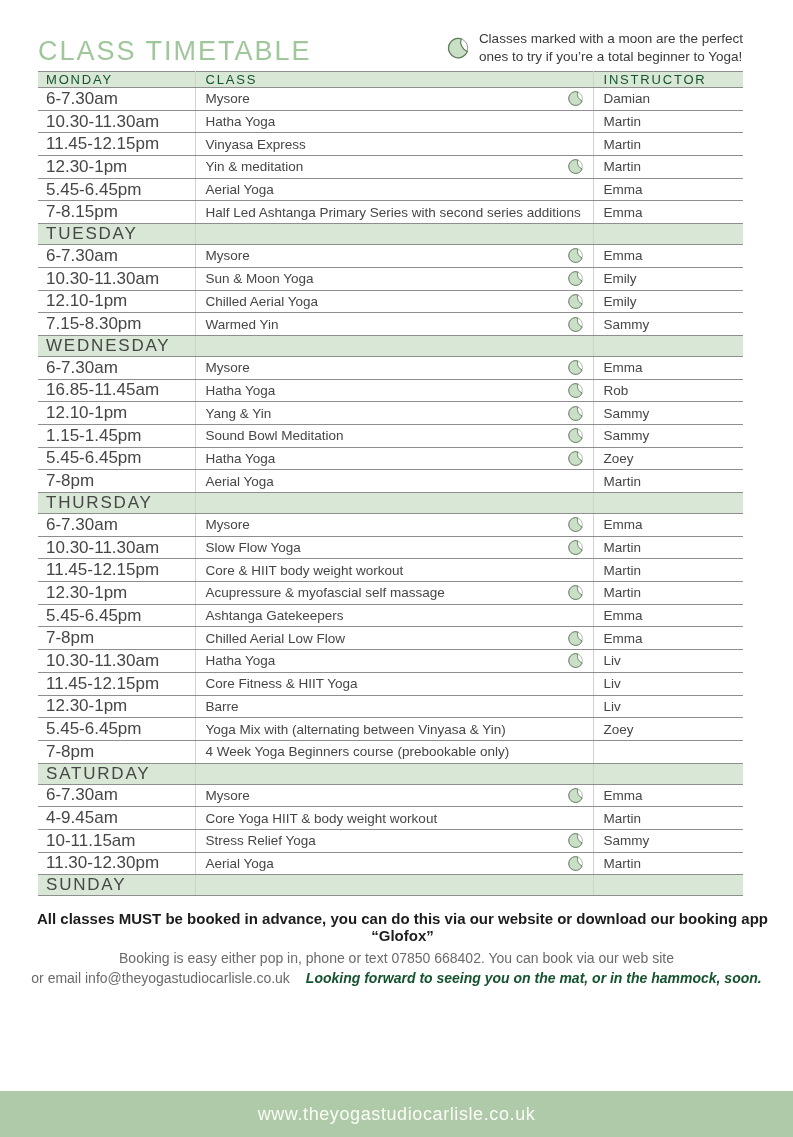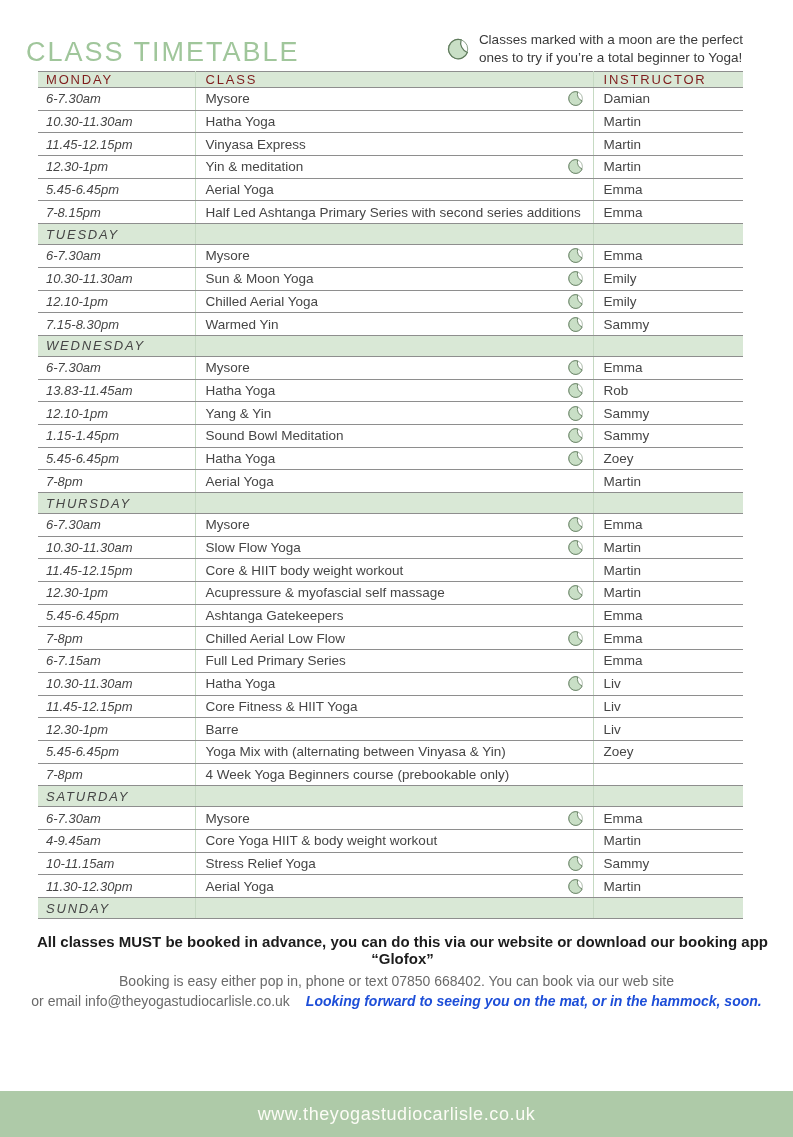--- a/index.html
+++ b/index.html
@@ -1,43 +1,43 @@
 <!DOCTYPE html>
 <html><head>
 <meta charset="utf-8">
 <style>
   * { box-sizing: border-box; }
   html, body { margin: 0; padding: 0; background: #ffffff; }
   body { font-family: "Liberation Sans", "DejaVu Sans", sans-serif; }
   .page { width: 793px; height: 1137px; position: relative; background: #fff; overflow: hidden; }
 
-  .header { display: flex; justify-content: space-between; align-items: center; padding: 28px 50px 0 26px; height: 68px; }
+  .header { display: flex; justify-content: space-between; align-items: flex-start; padding: 28px 50px 0 38px; height: 68px; }
   .title { font-size: 27px; font-weight: 400; letter-spacing: 2px; color: #a0c69b; margin: 8px 0 0 0; }
   .legend { display: flex; gap: 9px; align-items: center; margin-top: 2px; }
   .legend-text { font-size: 13.5px; color: #3a3a3a; line-height: 1.32; }
   .moon-lg { width: 24px; height: 24px; flex: 0 0 auto; }
   .moon-sm { width: 17px; height: 17px; flex: 0 0 auto; }
 
   .timetable { width: 705px; margin: 3px 0 0 38px; border-collapse: collapse; table-layout: fixed; border-top: 1.5px solid #8e8e8e; }
   .timetable th, .timetable td { border-bottom: 1.5px solid #8e8e8e; padding: 0; font-weight: 400; overflow: hidden; white-space: nowrap; }
-  .timetable th { background: #d9e8d6; height: 15px; color: #7f1d1d; letter-spacing: 1.8px; font-size: 13px; text-align: left; padding-left: 10px; }
+  .timetable th { background: #d9e8d6; height: 15px; color: #14532d; letter-spacing: 1.8px; font-size: 13px; text-align: left; padding-left: 10px; }
   .timetable th:first-child { padding-left: 8px; }
   .band-row td { background: #d9e8d6; height: 21px; }
   .band-label { color: #a5c8a1; letter-spacing: 1.8px; font-size: 13px; padding-left: 8px; }
   td.c, td.i, th.c, th.i { border-left: 1.5px solid #c6dac3; }
   td { height: 22.7px; }
-  td.t { font-size: 13px; color: #464646; padding-left: 8px; font-style: italic; }
+  td.t { font-size: 17px; color: #464646; padding-left: 8px; }
   td.i { font-size: 13.5px; color: #464646; padding-left: 10px; }
   .cc { display: flex; justify-content: space-between; align-items: center; padding: 0 9px 0 10px; font-size: 13.5px; color: #464646; }
 
   .notes { text-align: center; margin-top: 14px; }
   .notes .l1 { font-size: 15px; font-weight: 700; color: #1c1c1c; margin: 0 0 6px 12px; }
   .notes .l2 { font-size: 14px; color: #6a6a6a; margin: 0 0 4px 0; }
   .notes .l3 { font-size: 14px; color: #6a6a6a; margin: 0; }
-  .notes .it { font-weight: 700; font-style: italic; color: #1d4ed8; margin-left: 16px; }
+  .notes .it { font-weight: 700; font-style: italic; color: #14532d; margin-left: 16px; }
 
   .bar { position: absolute; left: 0; right: 0; bottom: 0; height: 46px; background: #aecaa8; display: flex; align-items: center; justify-content: center; }
   .bar span { color: #fcfcf6; font-size: 18px; letter-spacing: 0.6px; }
 </style>
 </head>
 <body>
 
 <div class="page">
 
   <div class="header">
@@ -199,21 +199,21 @@
               <span class="">Mysore</span>
               <svg class="moon-sm" viewBox="0 0 20 20" aria-hidden="true">
     <circle cx="10" cy="10" r="8.1" fill="none" stroke="#869c84" stroke-width="0.8"></circle>
     <path d="M12.6 2.3 A8.1 8.1 0 1 0 17.8 12.9 A8.6 8.6 0 0 1 12.6 2.3 Z" fill="#c9dfc6" stroke="#5e7a5b" stroke-width="1"></path>
   </svg>
             </div>
           </td>
           <td class="i">Emma</td>
         </tr>
         <tr>
-          <td class="t">13.83-11.45am</td>
+          <td class="t">16.85-11.45am</td>
           <td class="c">
             <div class="cc">
               <span class="">Hatha Yoga</span>
               <svg class="moon-sm" viewBox="0 0 20 20" aria-hidden="true">
     <circle cx="10" cy="10" r="8.1" fill="none" stroke="#869c84" stroke-width="0.8"></circle>
     <path d="M12.6 2.3 A8.1 8.1 0 1 0 17.8 12.9 A8.6 8.6 0 0 1 12.6 2.3 Z" fill="#c9dfc6" stroke="#5e7a5b" stroke-width="1"></path>
   </svg>
             </div>
           </td>
           <td class="i">Rob</td>
@@ -330,29 +330,20 @@
         </tr>
         <tr>
           <td class="t">7-8pm</td>
           <td class="c">
             <div class="cc">
               <span class="">Chilled Aerial Low Flow</span>
               <svg class="moon-sm" viewBox="0 0 20 20" aria-hidden="true">
     <circle cx="10" cy="10" r="8.1" fill="none" stroke="#869c84" stroke-width="0.8"></circle>
     <path d="M12.6 2.3 A8.1 8.1 0 1 0 17.8 12.9 A8.6 8.6 0 0 1 12.6 2.3 Z" fill="#c9dfc6" stroke="#5e7a5b" stroke-width="1"></path>
   </svg>
-            </div>
-          </td>
-          <td class="i">Emma</td>
-        </tr>
-        <tr>
-          <td class="t">6-7.15am</td>
-          <td class="c">
-            <div class="cc">
-              <span class="">Full Led Primary Series</span>
             </div>
           </td>
           <td class="i">Emma</td>
         </tr>
         <tr>
           <td class="t">10.30-11.30am</td>
           <td class="c">
             <div class="cc">
               <span class="">Hatha Yoga</span>
               <svg class="moon-sm" viewBox="0 0 20 20" aria-hidden="true">

